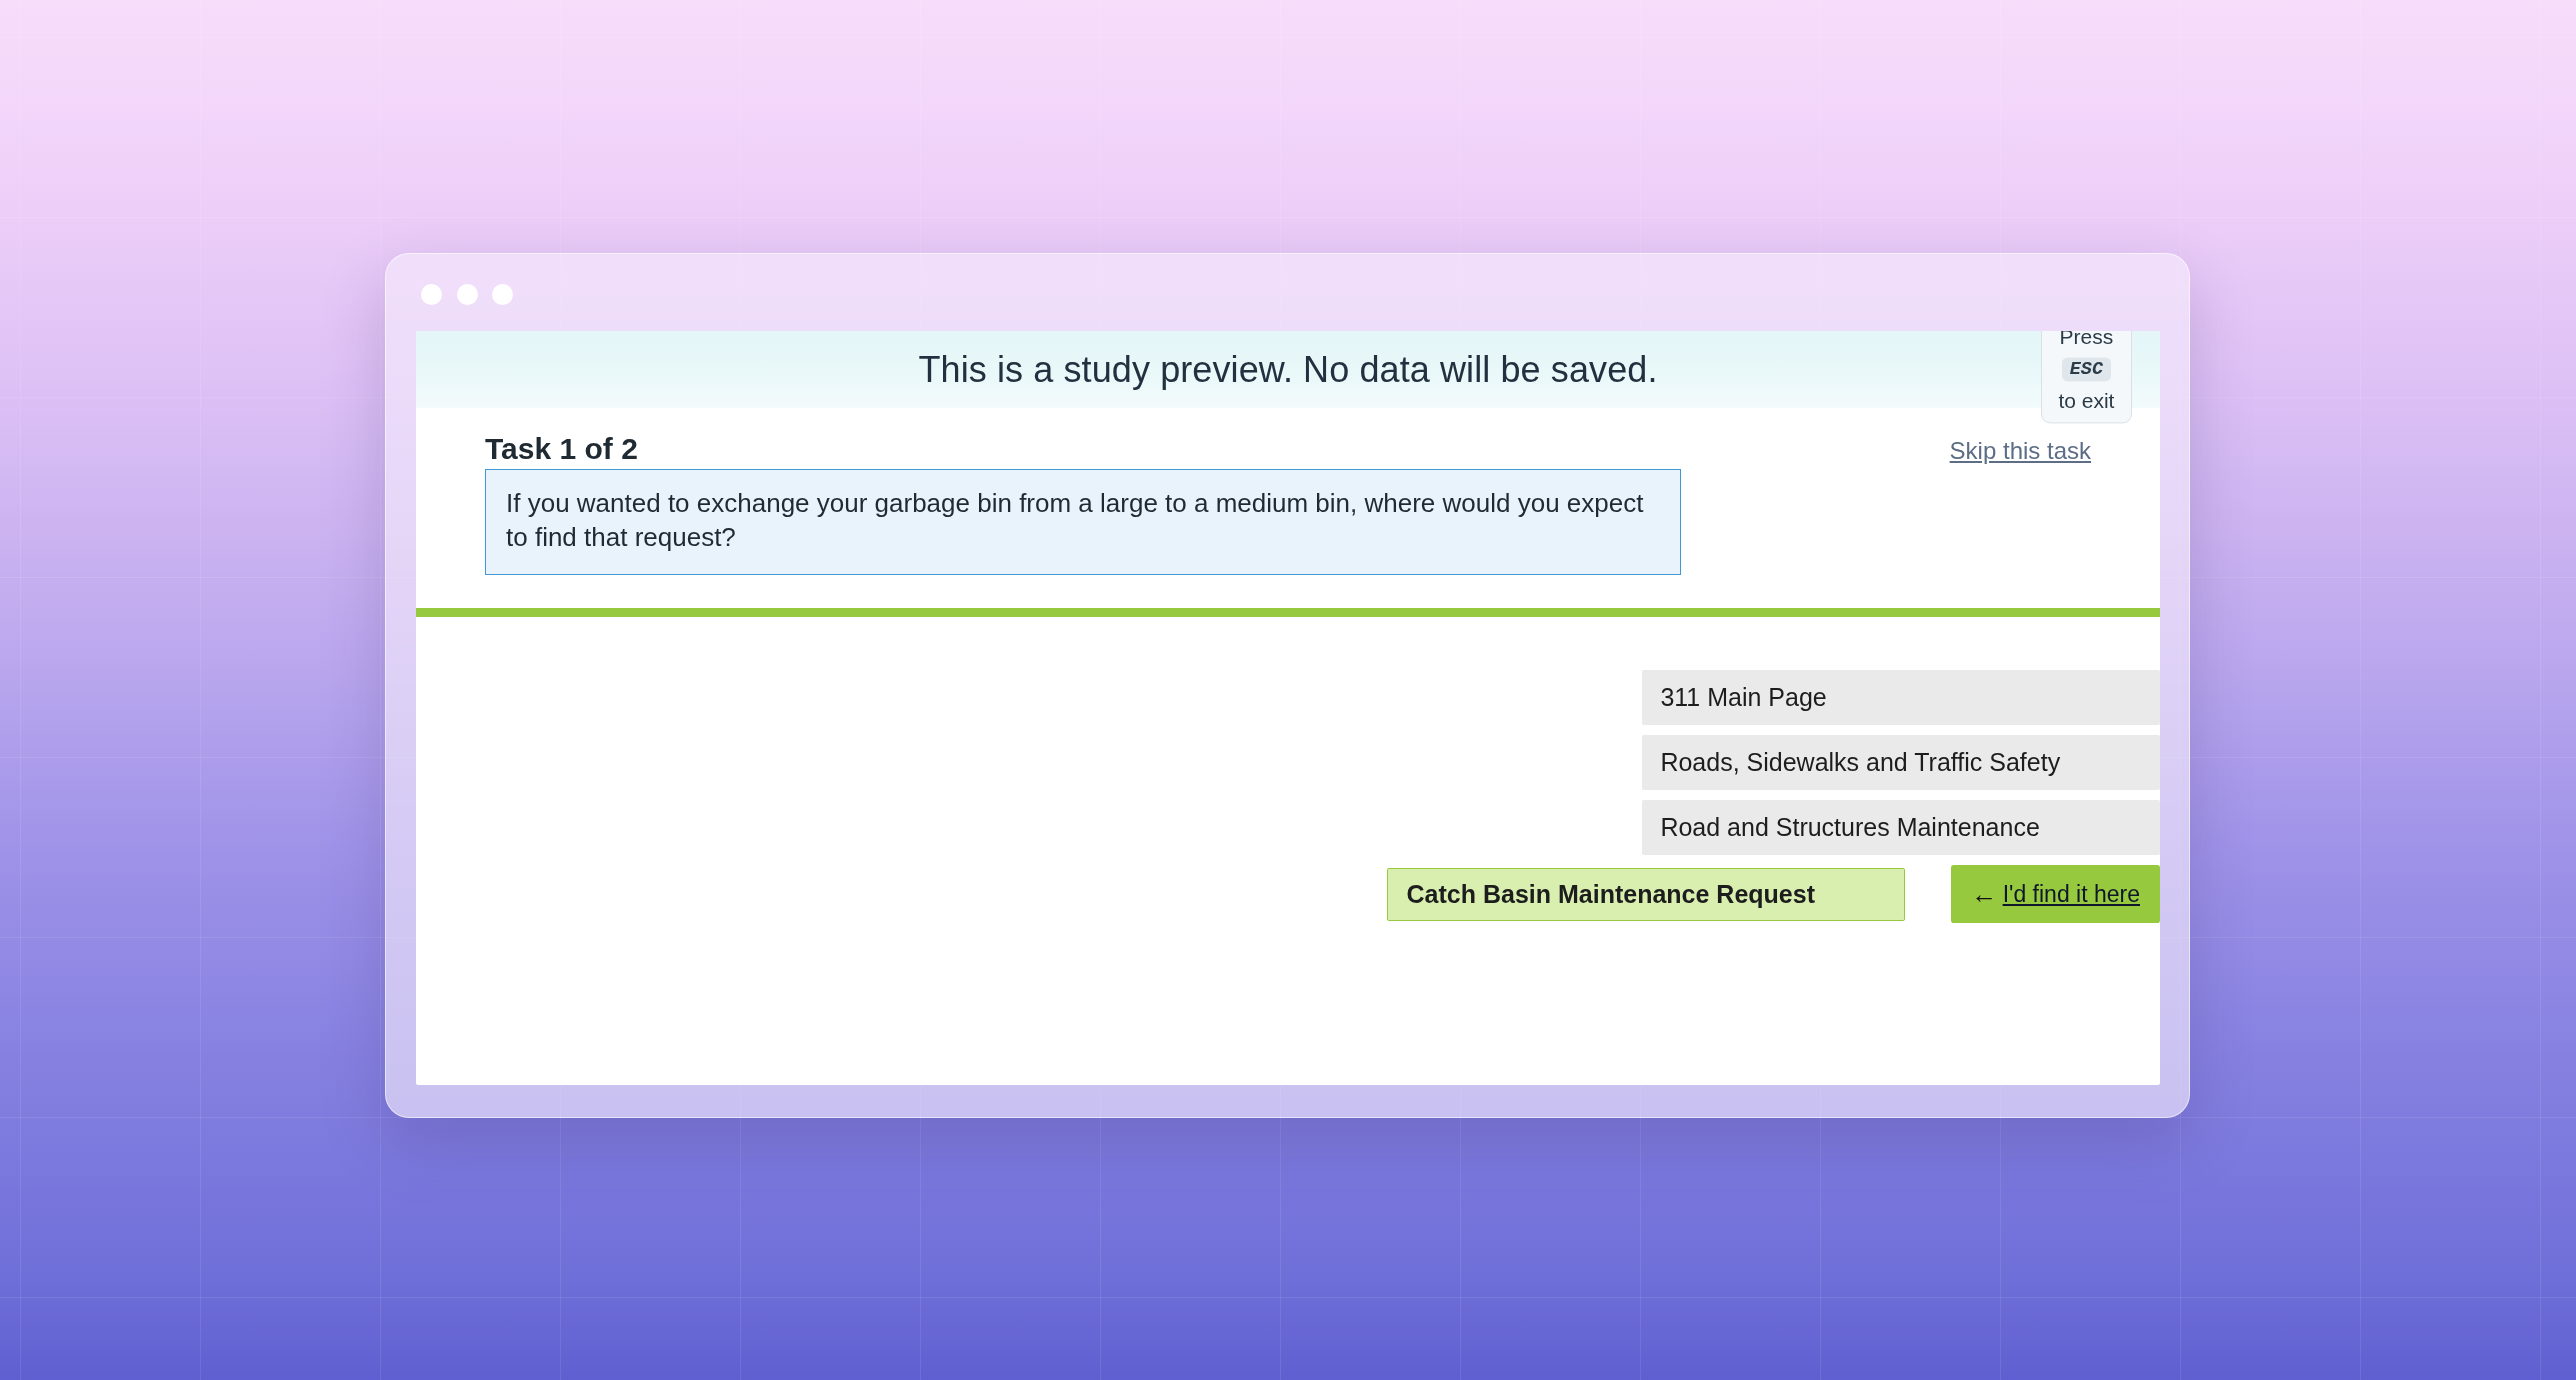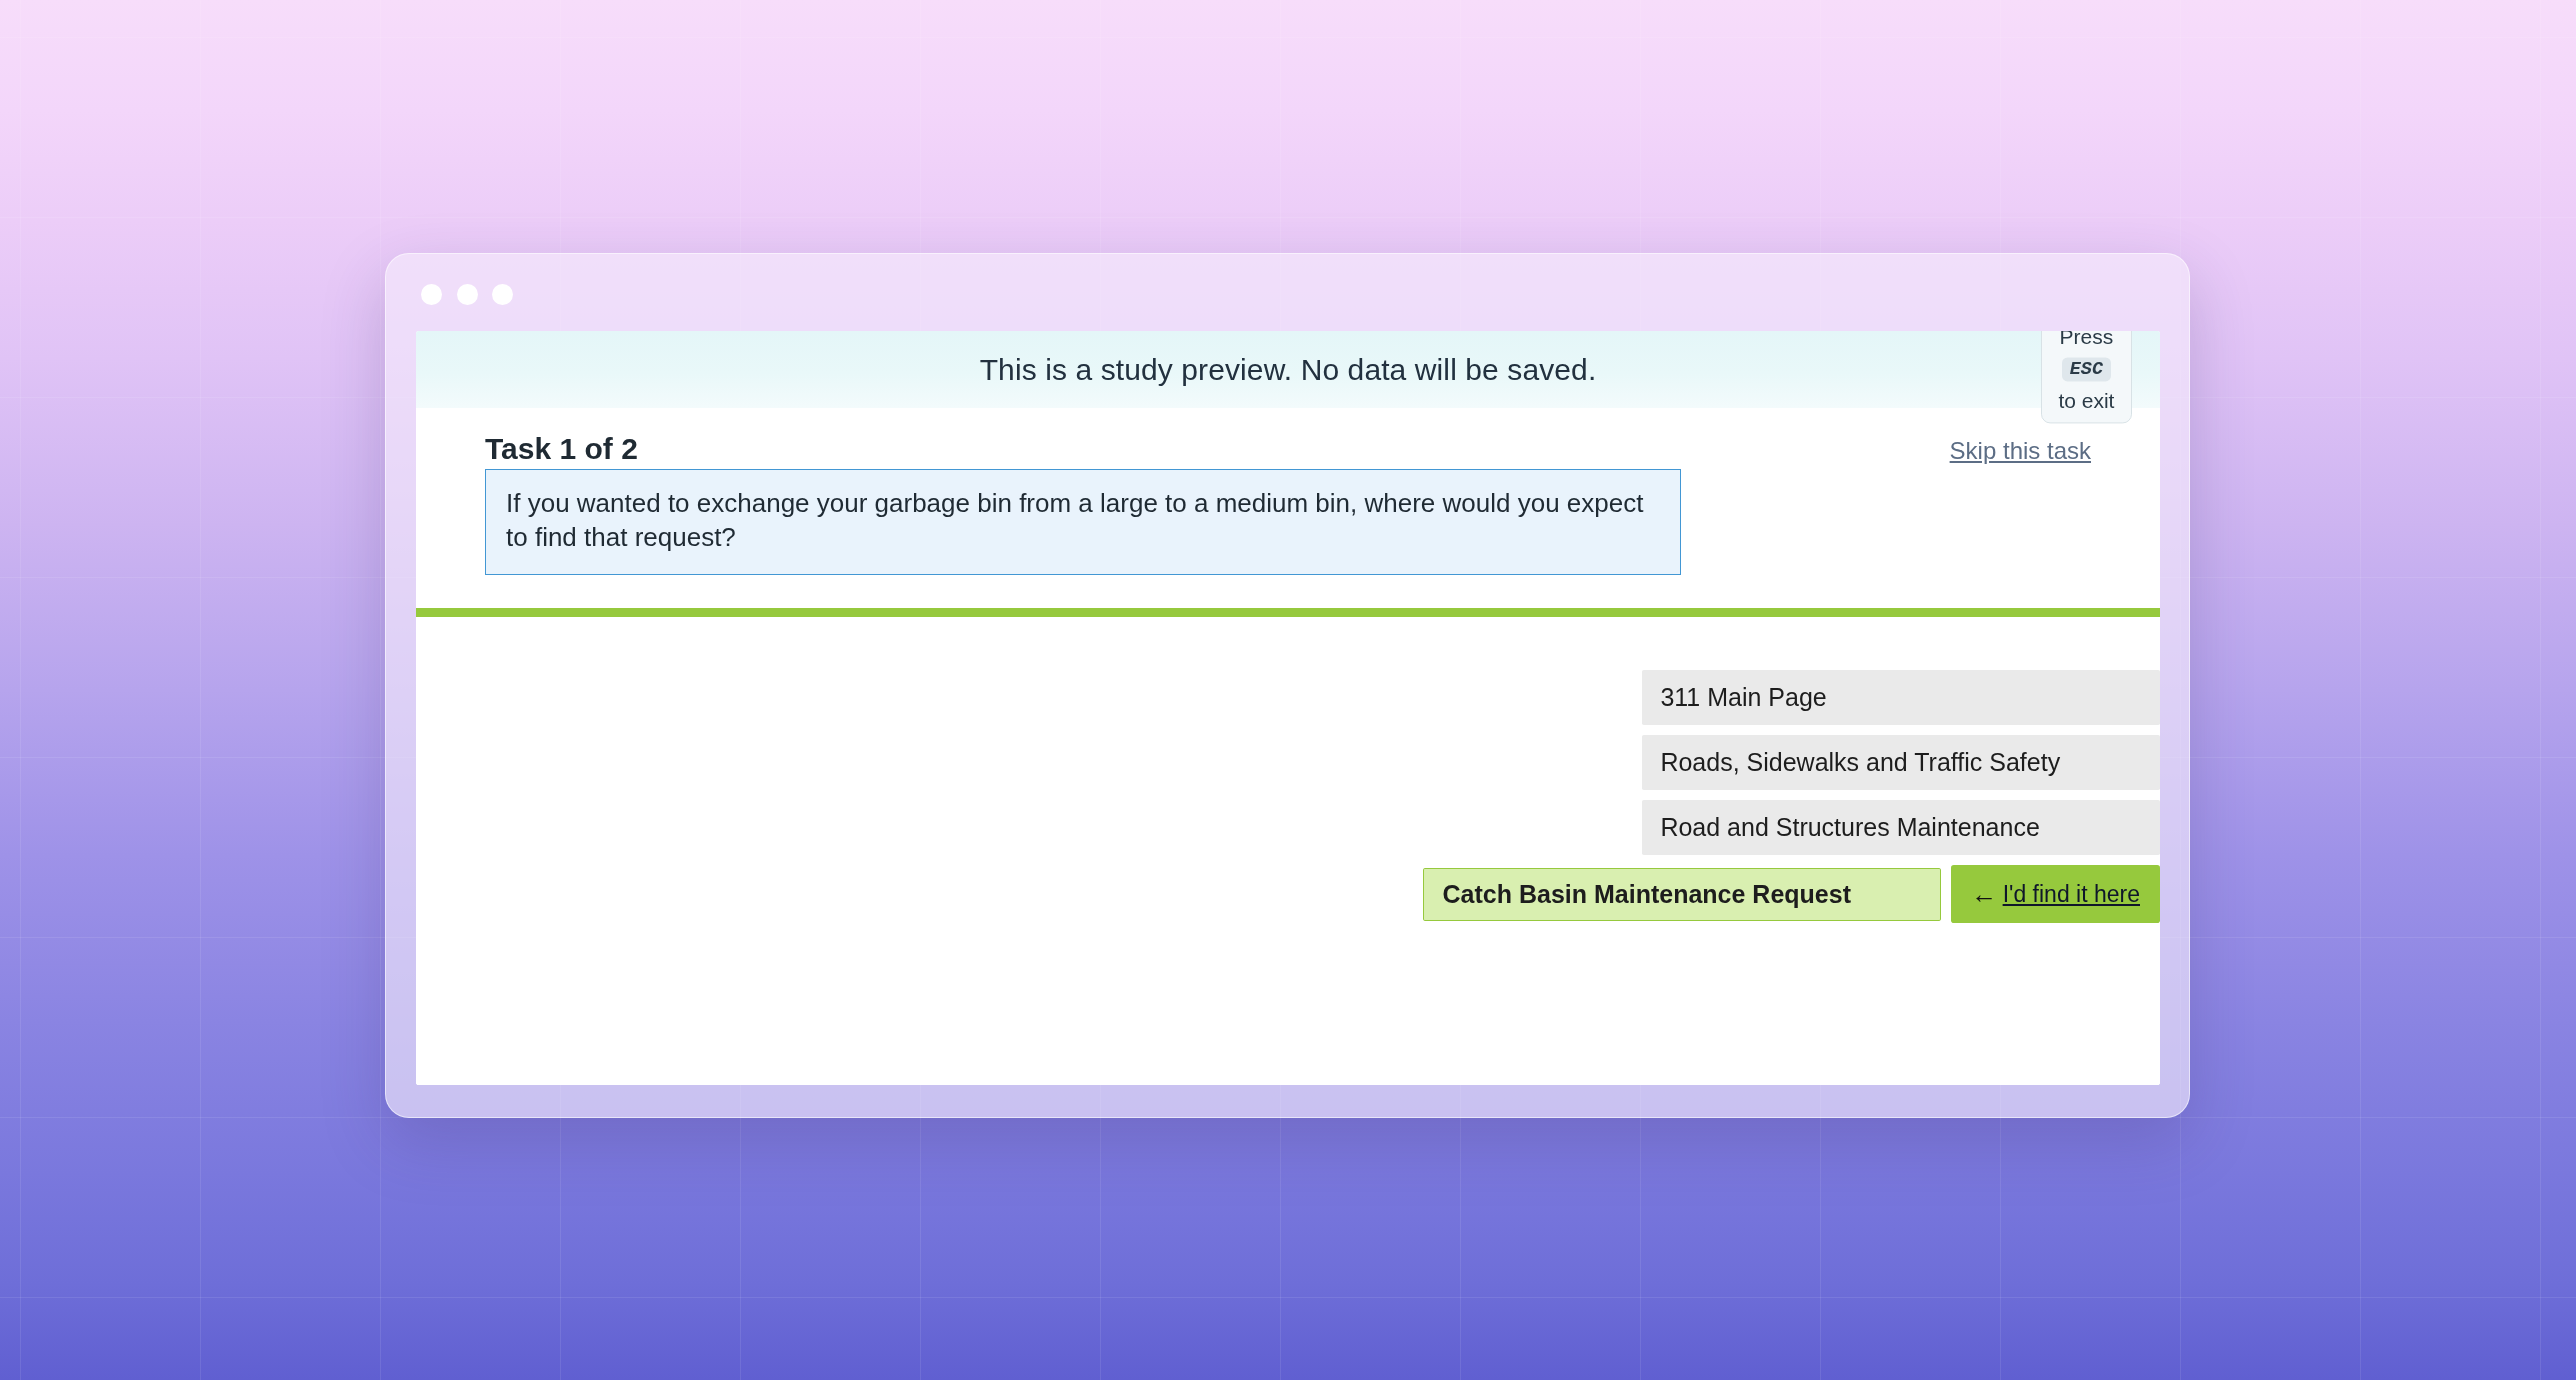--- a/index.html
+++ b/index.html
@@ -88,21 +88,21 @@
   
   .preview-banner {
     height: 77px;
     background: linear-gradient(180deg, #e4f6f8 0%, #e9f8f9 55%, #f3fbfc 100%);
     display: flex;
     align-items: center;
     justify-content: center;
     position: relative;
   }
   .preview-banner .banner-text {
-    font-size: 30px;
+    font-size: 36px;
     color: #22313f;
     letter-spacing: 0.1px;
   }
   .esc-chip {
     position: absolute;
     right: 28px;
     top: 50%;
     transform: translateY(-50%);
     background: #f4f8fa;
     border: 0.9px solid #d8e2e6;
@@ -222,21 +222,21 @@
     font-size: 23px;
     color: #0f172a;
     text-decoration: underline;
     white-space: nowrap;
   }
 
   
   .ind-0 { margin-left: 69px; }
   .ind-1 { margin-left: 104px; }
   .ind-2 { margin-left: 138px; }
-  .ind-3 { margin-left: 173px; }
+  .ind-3 { margin-left: 173px; gap: 36px; }
 
   .w-0 { min-width: 518px; }
   .w-1 { min-width: 518px; }
   .w-2 { min-width: 518px; }
   .w-3 { min-width: 518px; }
 </style>
 </head>
 <body>
 
 <div class="bg-grid"></div>

